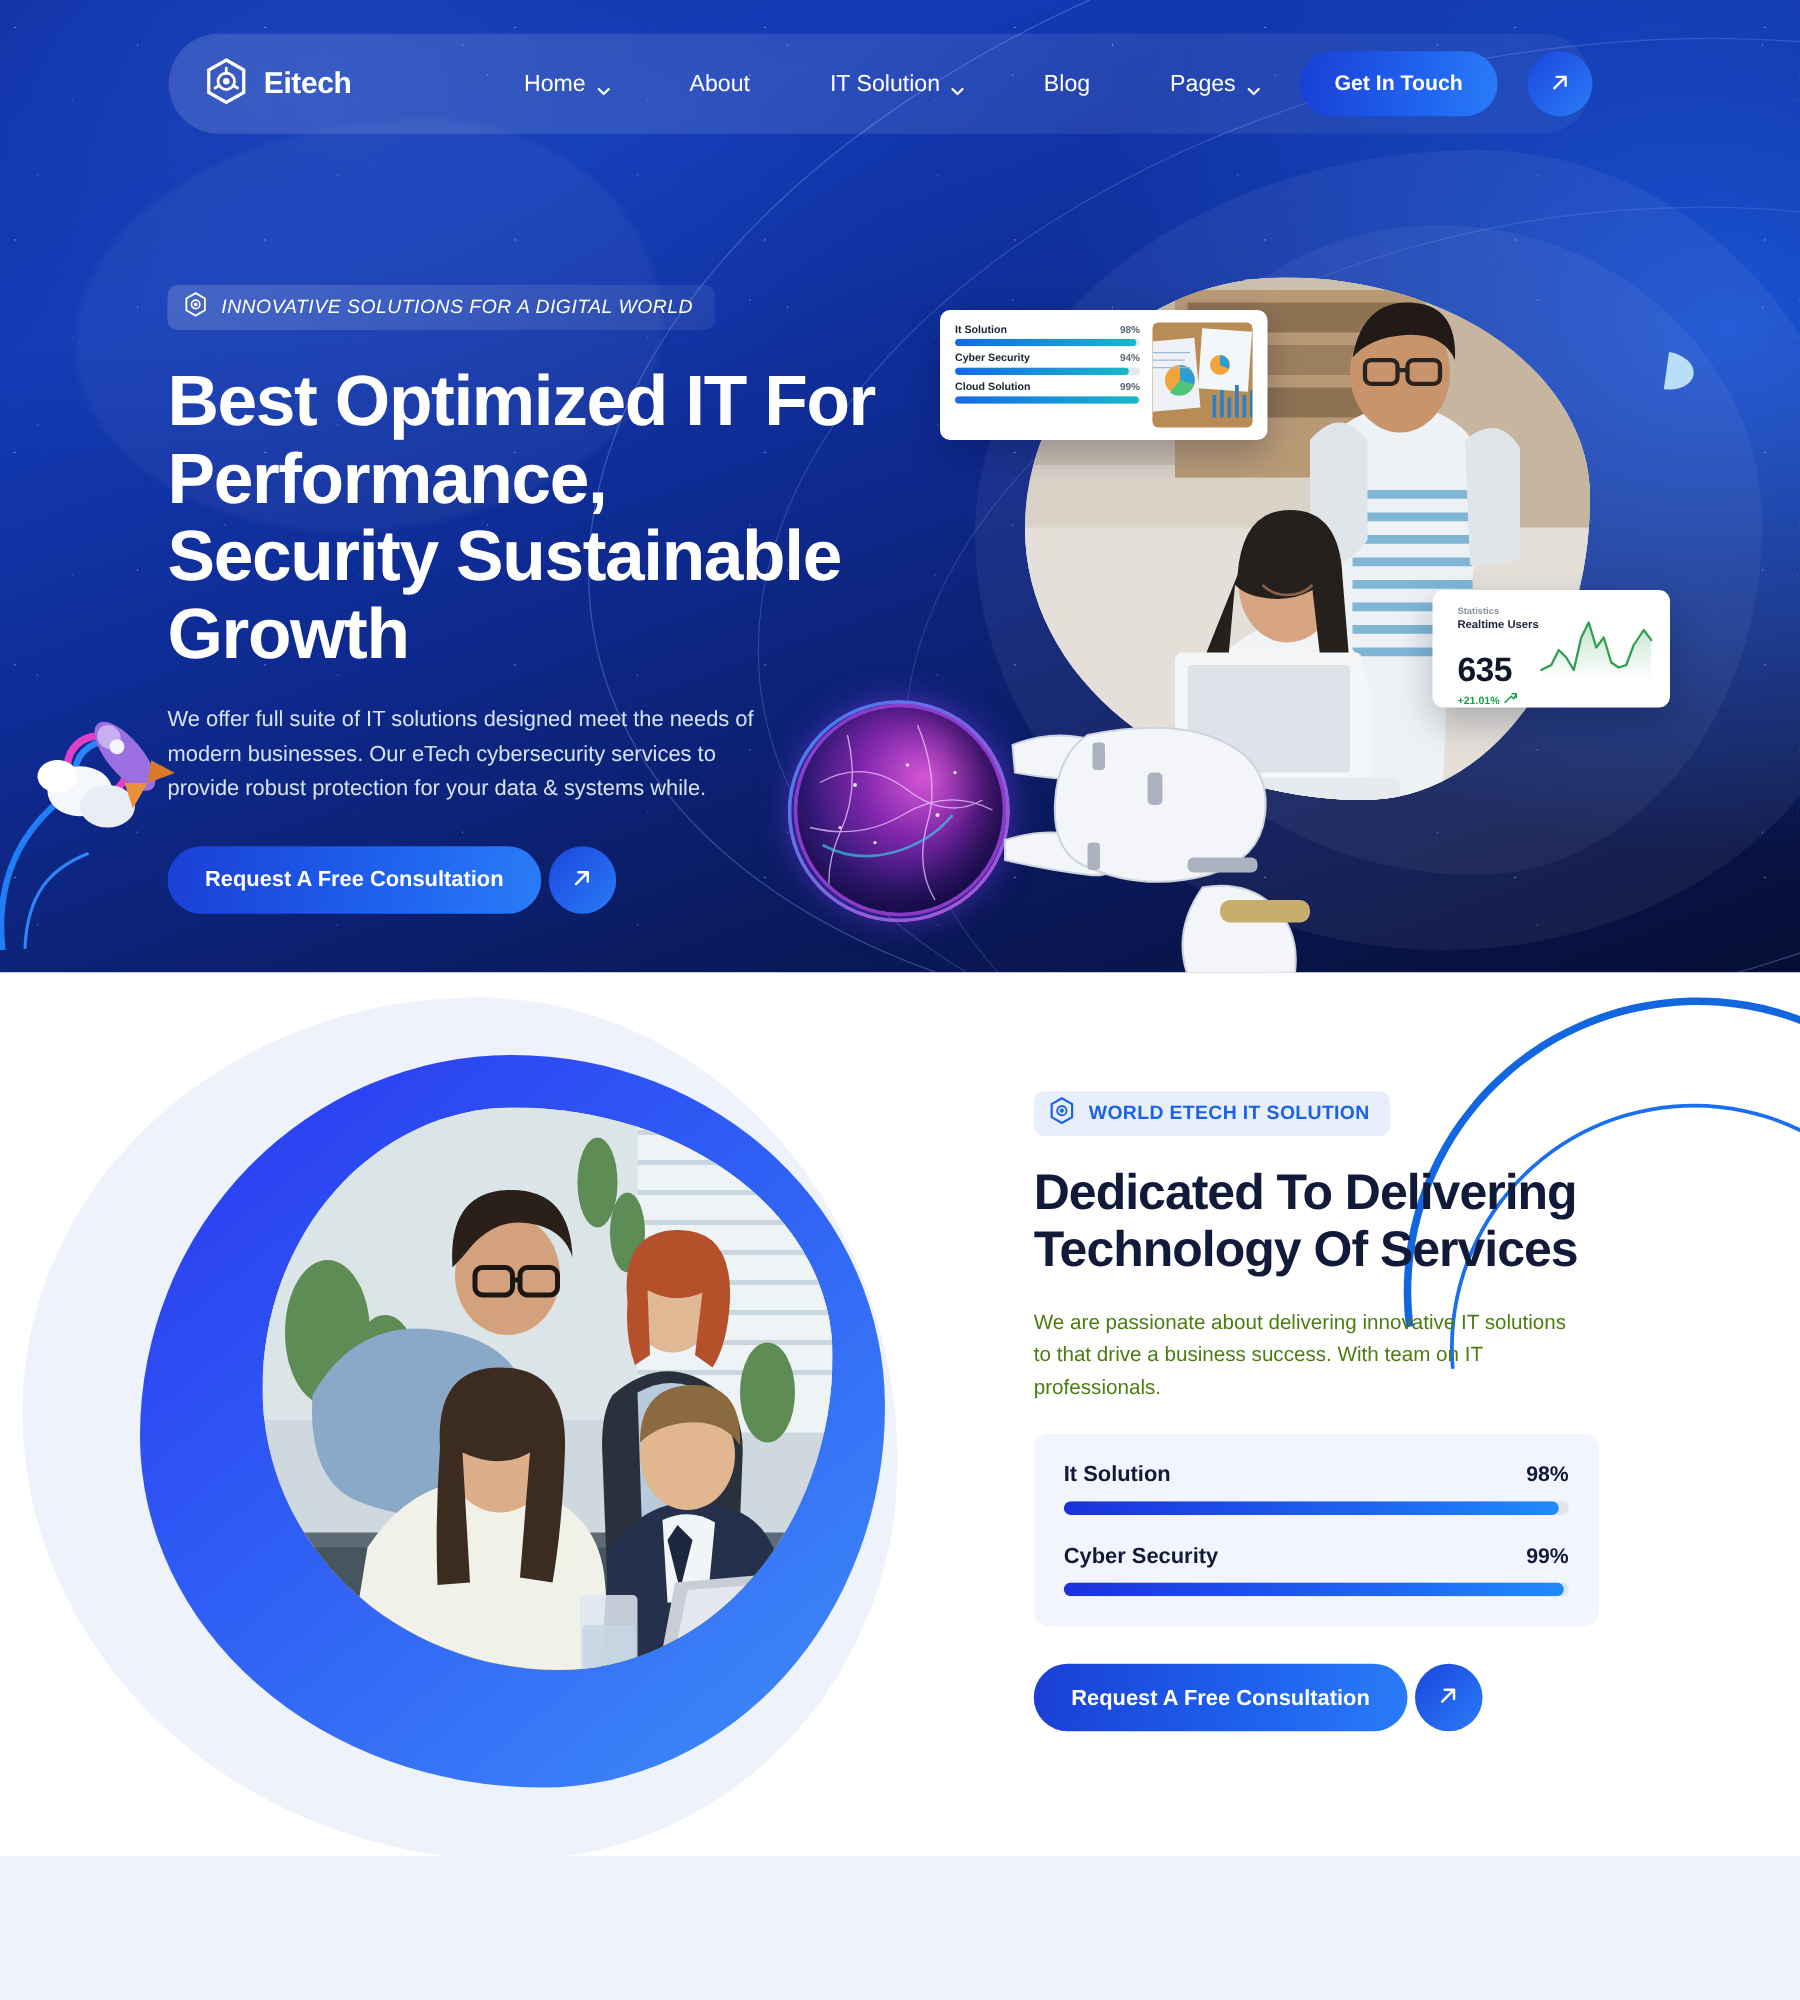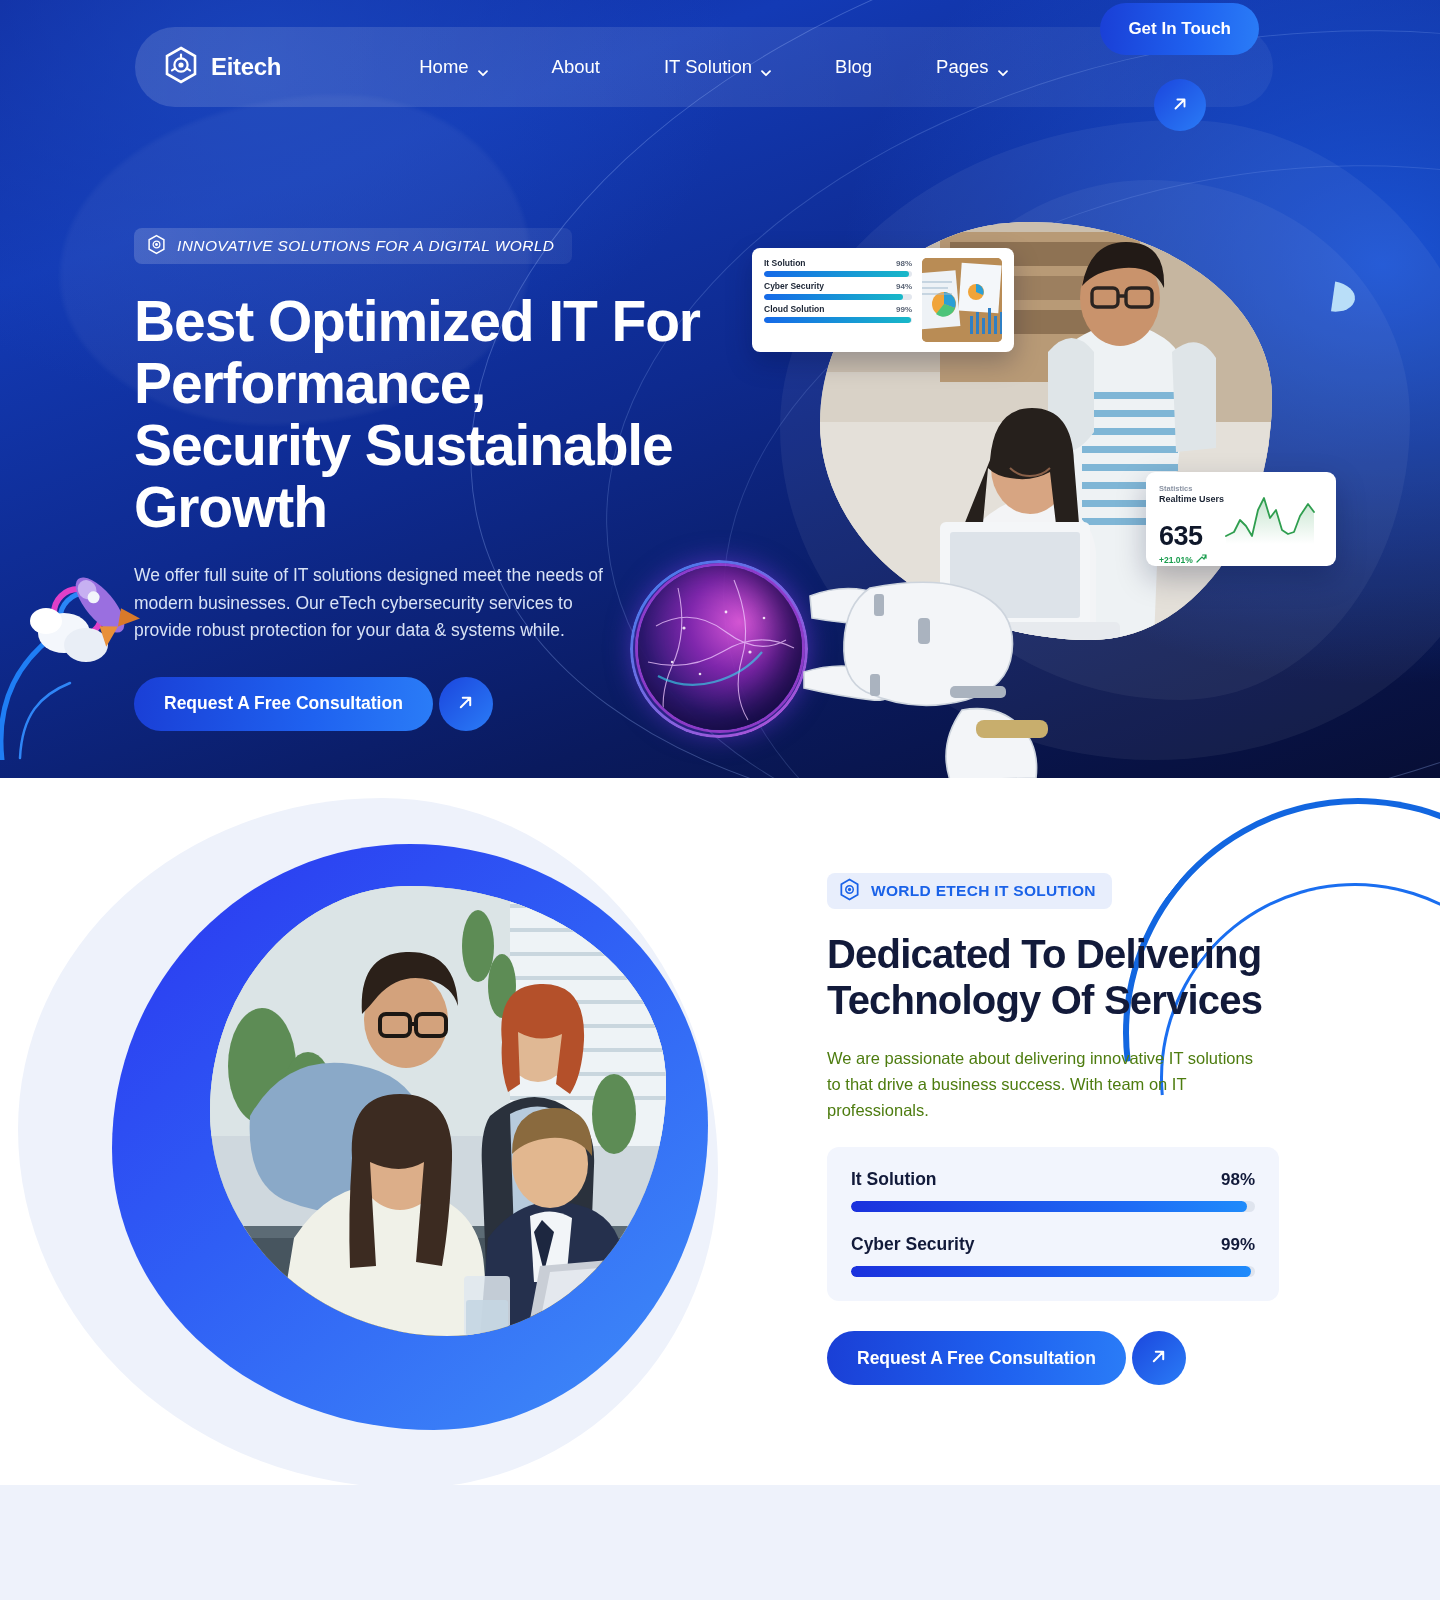--- a/index.html
+++ b/index.html
@@ -70,21 +70,21 @@
     display: flex; align-items: center; padding: 0 14px 0 28px;
   }
   .brand { display: flex; align-items: center; gap: 12px; }
   .brand-name { color:#fff; font-size: 24px; font-weight: 700; letter-spacing: -.3px; }
   .nav-links { display: flex; align-items: center; gap: 0; margin-left: 106px; }
   .nav-link {
     color: #fff; font-size: 18.5px; font-weight: 400; padding: 0 32px;
     display: flex; align-items: center; gap: 8px; cursor: pointer; white-space: nowrap;
   }
   .chev { display:inline-block; width: 11px; height: 11px; }
-  .nav-right { margin-left: auto; display: flex; align-items: center; gap: 24px; flex-direction: column; }
+  .nav-right { margin-left: auto; display: flex; align-items: center; gap: 24px; }
   .btn-primary {
     height: 52px; padding: 0 28px; border-radius: 30px; border: none; cursor: pointer;
     background: linear-gradient(95deg, #1a3fd6 0%, #1f62f0 60%, #2a7cf7 100%);
     color: #fff; font-size: 17px; font-weight: 700; font-family: inherit;
     display: flex; align-items: center; justify-content:center; white-space: nowrap;
   }
   .btn-arrow {
     width: 52px; height: 52px; border-radius: 50%; border: none; cursor: pointer;
     background: linear-gradient(135deg, #1b46dd 0%, #2a7cf7 100%);
     display: flex; align-items: center; justify-content: center;
@@ -130,21 +130,21 @@
   .skill-name { font-size: 8.5px; font-weight: 700; color: #1a2333; }
   .skill-val { font-size: 8px; font-weight: 600; color: #5a6475; }
   .skill-track { margin-top: 3px; height: 6px; border-radius: 4px; background: #e3e7ee; overflow: hidden; }
   .skill-fill { height: 100%; border-radius: 4px; background: linear-gradient(90deg,#1569e8 0%, #18b8c8 100%); }
   .skill-thumb { flex: 1; border-radius: 5px; overflow: hidden; position: relative; background: #c79a63; }
 
   .stats-card {
     position: absolute; left: 1146px; top: 472px; width: 190px; height: 94px;
     background: #fff; border-radius: 9px; padding: 12px 13px;
     box-shadow: 0 12px 30px rgba(4,12,50,.26);
-    display: flex; justify-content: flex-start;
+    display: flex; justify-content: flex-end;
   }
   .stats-label { font-size: 7.5px; color: #8a93a3; font-weight: 600; }
   .stats-sub { font-size: 9px; color: #1a2333; font-weight: 700; margin-top: 1px; }
   .stats-num { font-size: 27px; font-weight: 700; color: #0f172a; line-height: 30px; margin-top: 17px; letter-spacing: -.5px; }
   .stats-delta { font-size: 8.5px; font-weight: 700; color: #1a9d4e; display:flex; align-items:center; gap:3px; margin-top: 2px; }
   .spark { align-self: center; }
 
   .globe {
     position: absolute; left: 638px; top: 566px; width: 164px; height: 164px; border-radius: 50%;
     background:

